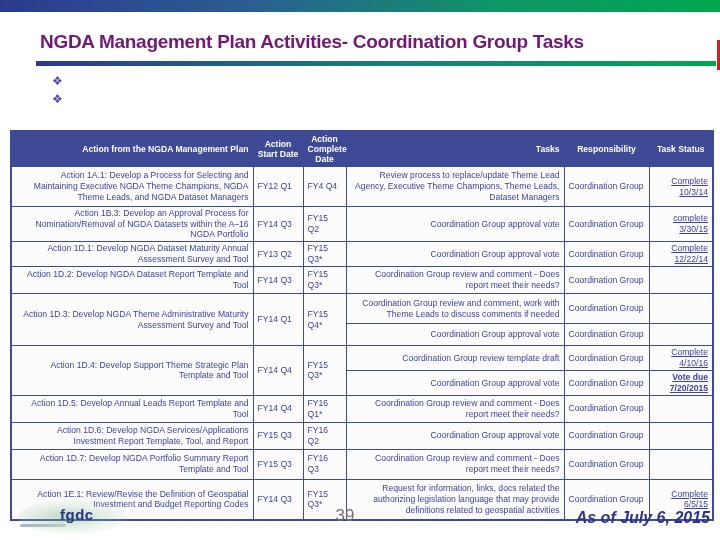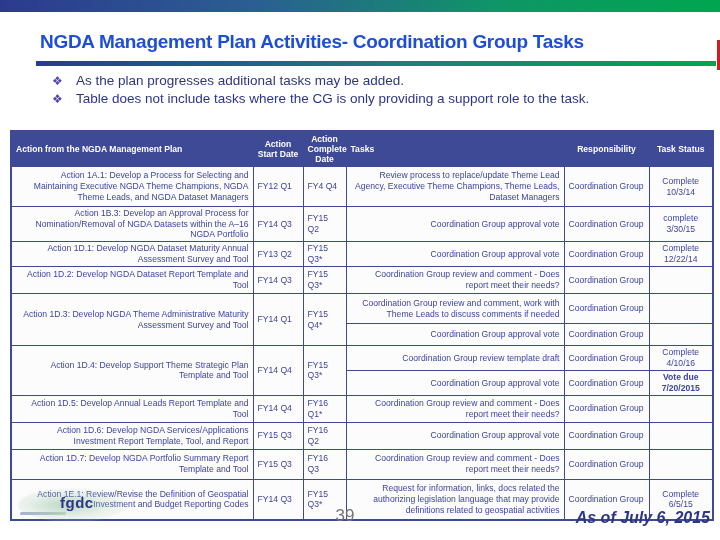--- a/index.html
+++ b/index.html
@@ -9,21 +9,21 @@
   }
   .top-bar {
     position:absolute; left:0; top:0; width:720px; height:12px;
     background:linear-gradient(90deg,#2c3a8e 0%,#2b5e92 35%,#0e9766 70%,#00a64f 100%);
   }
   .red-accent {
     position:absolute; right:0; top:40px; width:3px; height:30px; background:#cc1f1f;
   }
   .slide-title {
     position:absolute; left:40px; top:31px; width:660px;
-    font-size:19px; font-weight:bold; color:#1d4ed8; letter-spacing:-0.3px; white-space:nowrap;
+    font-size:19px; font-weight:bold; color:#701a75; letter-spacing:-0.3px; white-space:nowrap;
   }
   .title-rule {
     position:absolute; left:36px; top:61px; width:680px; height:5px;
     background:linear-gradient(90deg,#2c3a8e 0%,#17837a 55%,#00a64f 100%);
   }
   .bullets { position:absolute; left:52px; top:73px; width:640px; color:#2e3585; font-size:13.5px; }
   .bullet-row { display:flex; align-items:flex-start; margin-bottom:3px; }
   .bullet-glyph { color:#5246a8; font-size:12px; width:24px; flex:0 0 24px; padding-top:1px; }
 
   table.mgmt {
@@ -32,34 +32,34 @@
     border:2px solid #3e4a96;
   }
   table.mgmt th {
     background:#3e4a96; color:#ffffff; font-size:8.6px; font-weight:bold;
     border:1px solid #3e4a96; padding:2px 4px; vertical-align:middle;
   }
   table.mgmt td {
     border:1px solid #3e4a96; color:#3d43a0; font-size:8.6px; line-height:1.25;
     padding:1px 4px; vertical-align:middle; background:#fcfcfc; overflow:hidden;
   }
-  th.al { text-align:left;margin-top:34px; } th.ac { }
+  th.al { text-align:right;margin-top:34px; } th.ac { }
   td.c { text-align:left; }
   td.action, td.task { text-align:right; }
-  td.status { text-align:center; }
+  td.status { text-align:right;text-decoration:underline; }
   td.bg-gray { background:#c9c9c9; }
   td.bg-green { background:#92d050; }
   td.status-red { color:#c00000; font-weight:bold; }
 
   tr.hdr  { height:32px; }
   tr.h40 { height:40px; } tr.h34 { height:34px; } tr.h25 { height:25px; }
   tr.h27 { height:27px; } tr.h30 { height:30px; } tr.h22 { height:22px; }
   tr.h21 { height:21px; } tr.h41 { height:41px; }
 
-  .footer-logo { position:absolute; left:18px; top:486px; width:110px; height:38px; }
+  .footer-logo { position:absolute; left:18px; top:498px; width:110px; height:38px; }
   .logo-globe {
     position:absolute; left:0; top:2px; width:110px; height:34px; border-radius:50%;
     background:radial-gradient(ellipse at 45% 50%, rgba(110,170,130,0.45) 0%, rgba(160,200,170,0.25) 45%, rgba(200,220,205,0.12) 70%, rgba(255,255,255,0) 85%);
   }
   .logo-text {
     position:absolute; left:42px; top:8px; font-size:15px; font-weight:bold; color:#2e3585; letter-spacing:0.5px;
   }
   .logo-sub { position:absolute; left:2px; top:26px; width:46px; height:3px;
     background:linear-gradient(90deg, rgba(80,110,150,0.5), rgba(120,160,130,0.35)); border-radius:2px; }
   .page-number { position:absolute; left:300px; top:506px; width:90px; text-align:center; color:#737380; font-size:17px; }
@@ -70,25 +70,23 @@
 
 <div class="top-bar"></div>
 <div class="red-accent"></div>
 
 <div class="slide-title">NGDA Management Plan Activities- Coordination Group Tasks</div>
 <div class="title-rule"></div>
 
 <div class="bullets">
   <div class="bullet-row">
     <span class="bullet-glyph">❖</span>
-    <span>As the plan progresses additional tasks may be added.</span>
   </div>
   <div class="bullet-row">
     <span class="bullet-glyph">❖</span>
-    <span>Table does not include tasks where the CG is only providing a support role to the task.</span>
   </div>
 </div>
 
 <table class="mgmt">
   <colgroup>
     <col style="width:242px">
       <col style="width:50px">
       <col style="width:43px">
     <col style="width:218px">
       <col style="width:85px">

